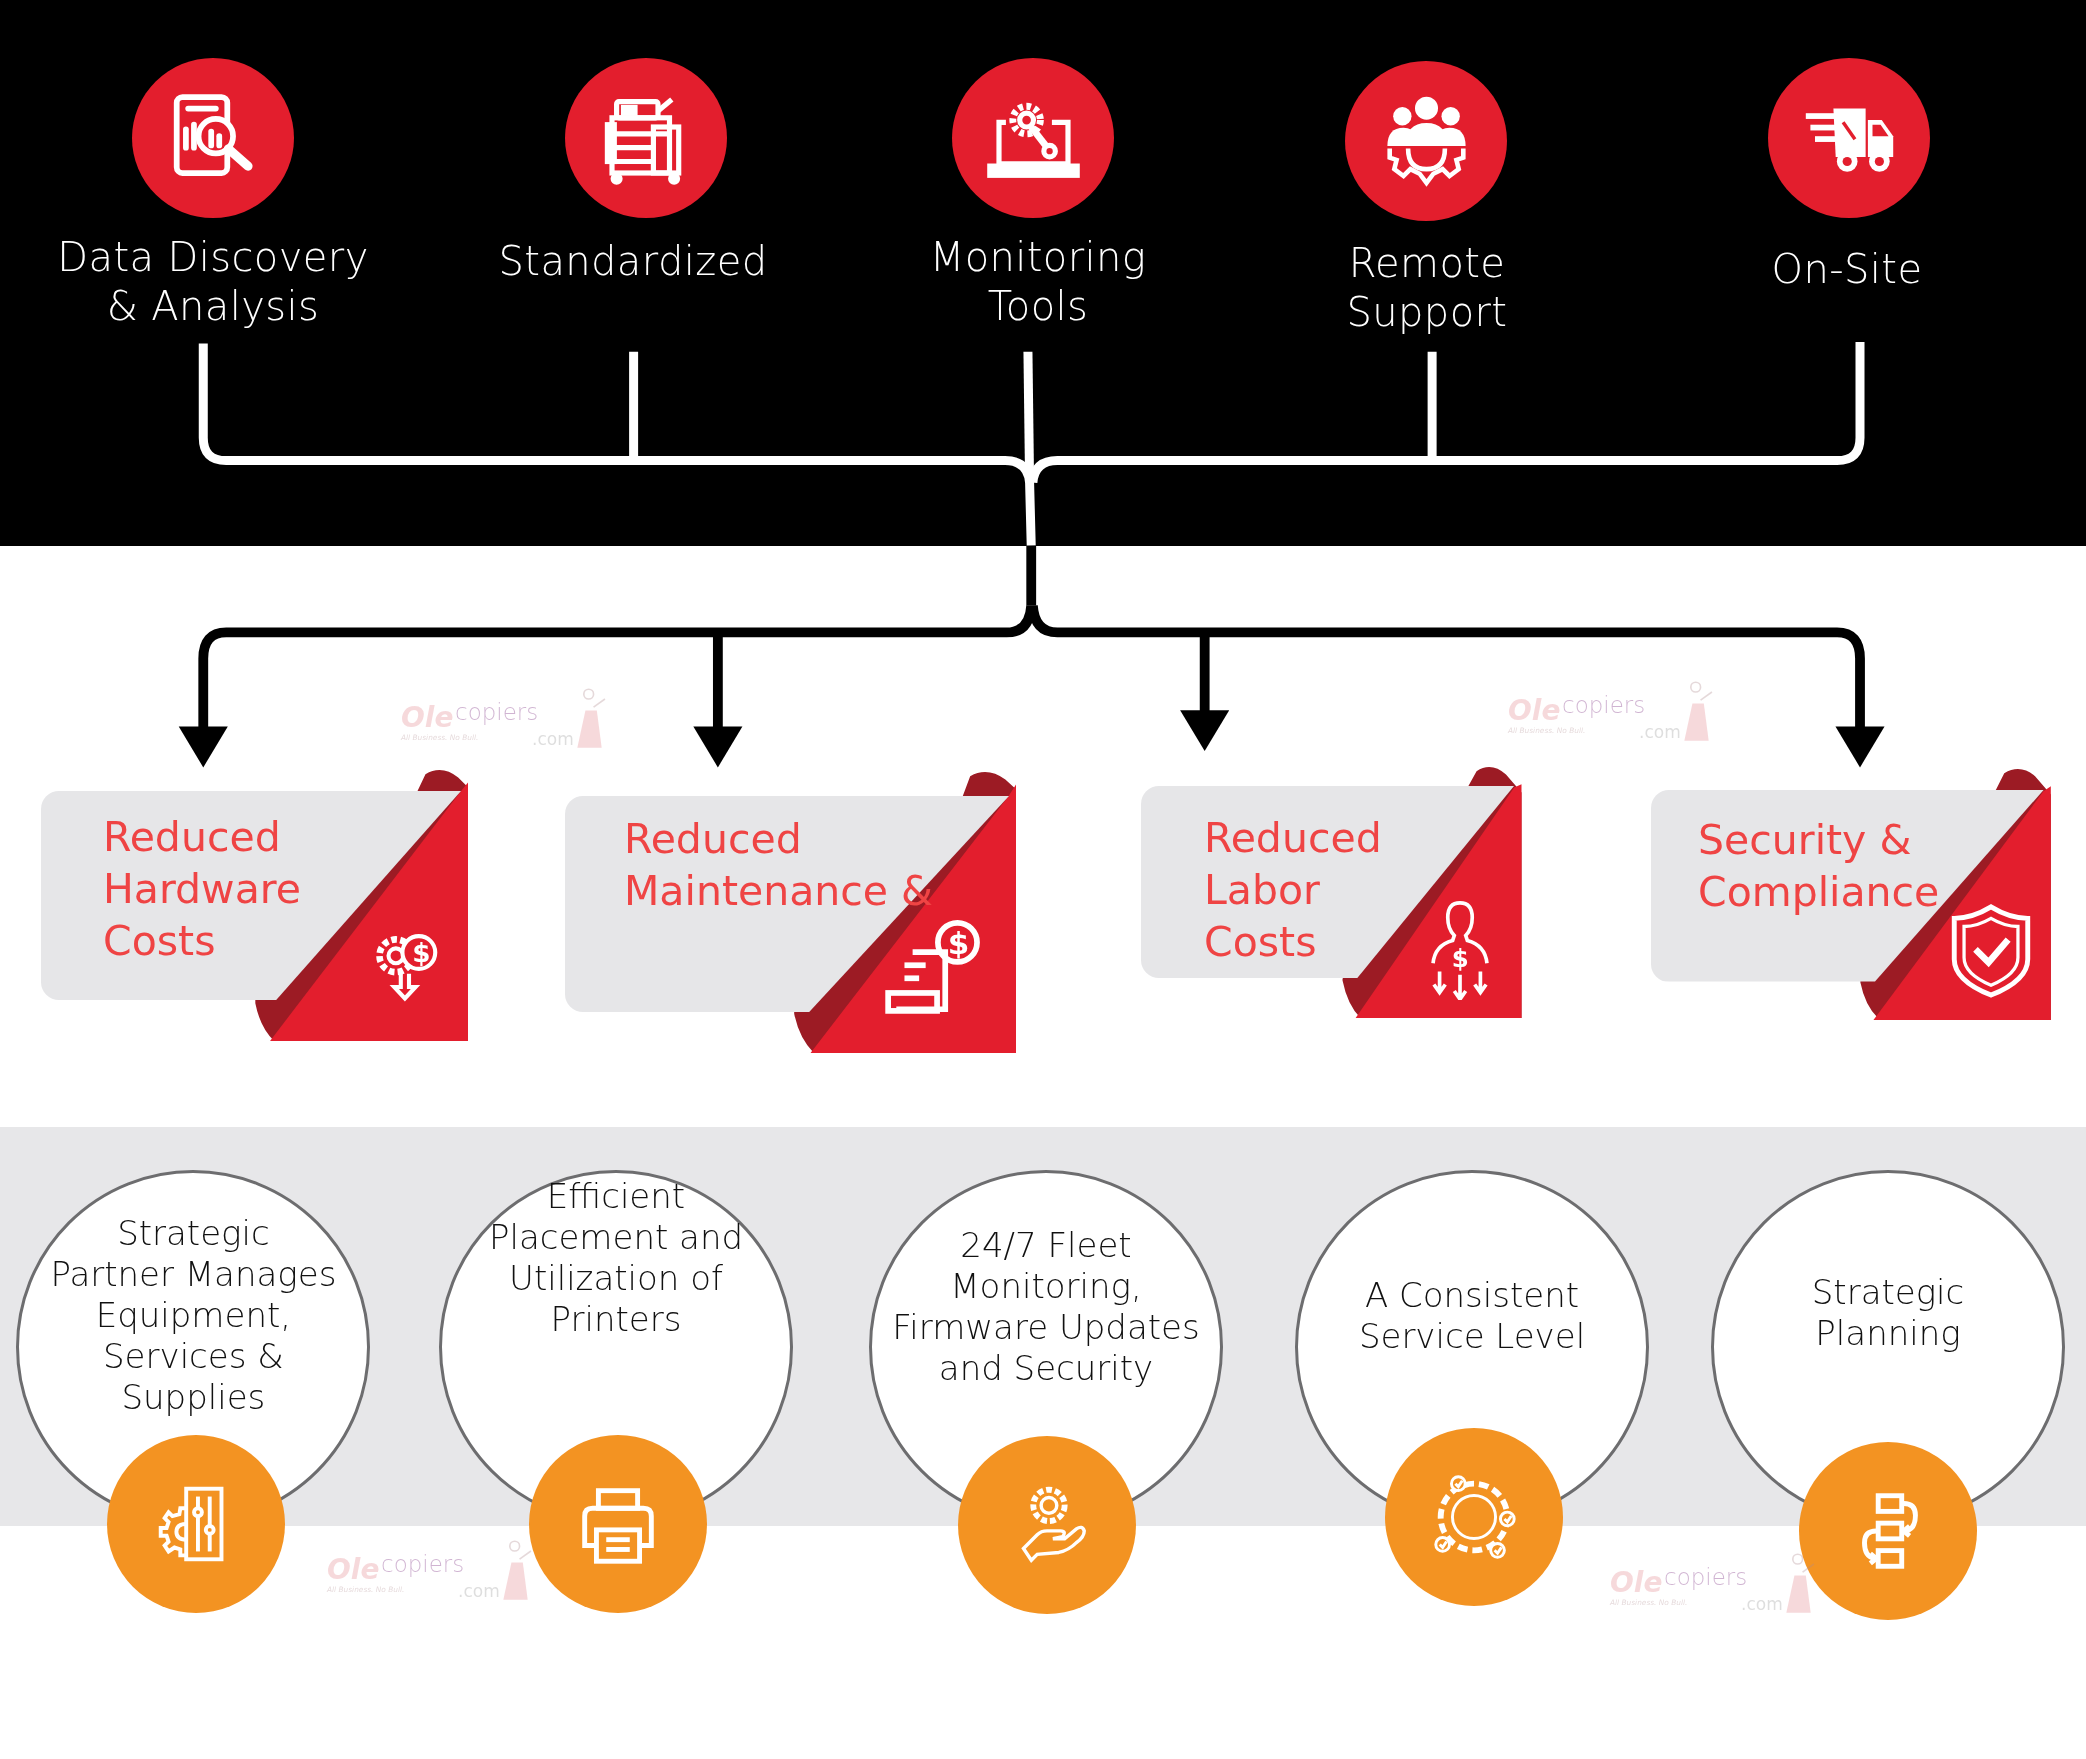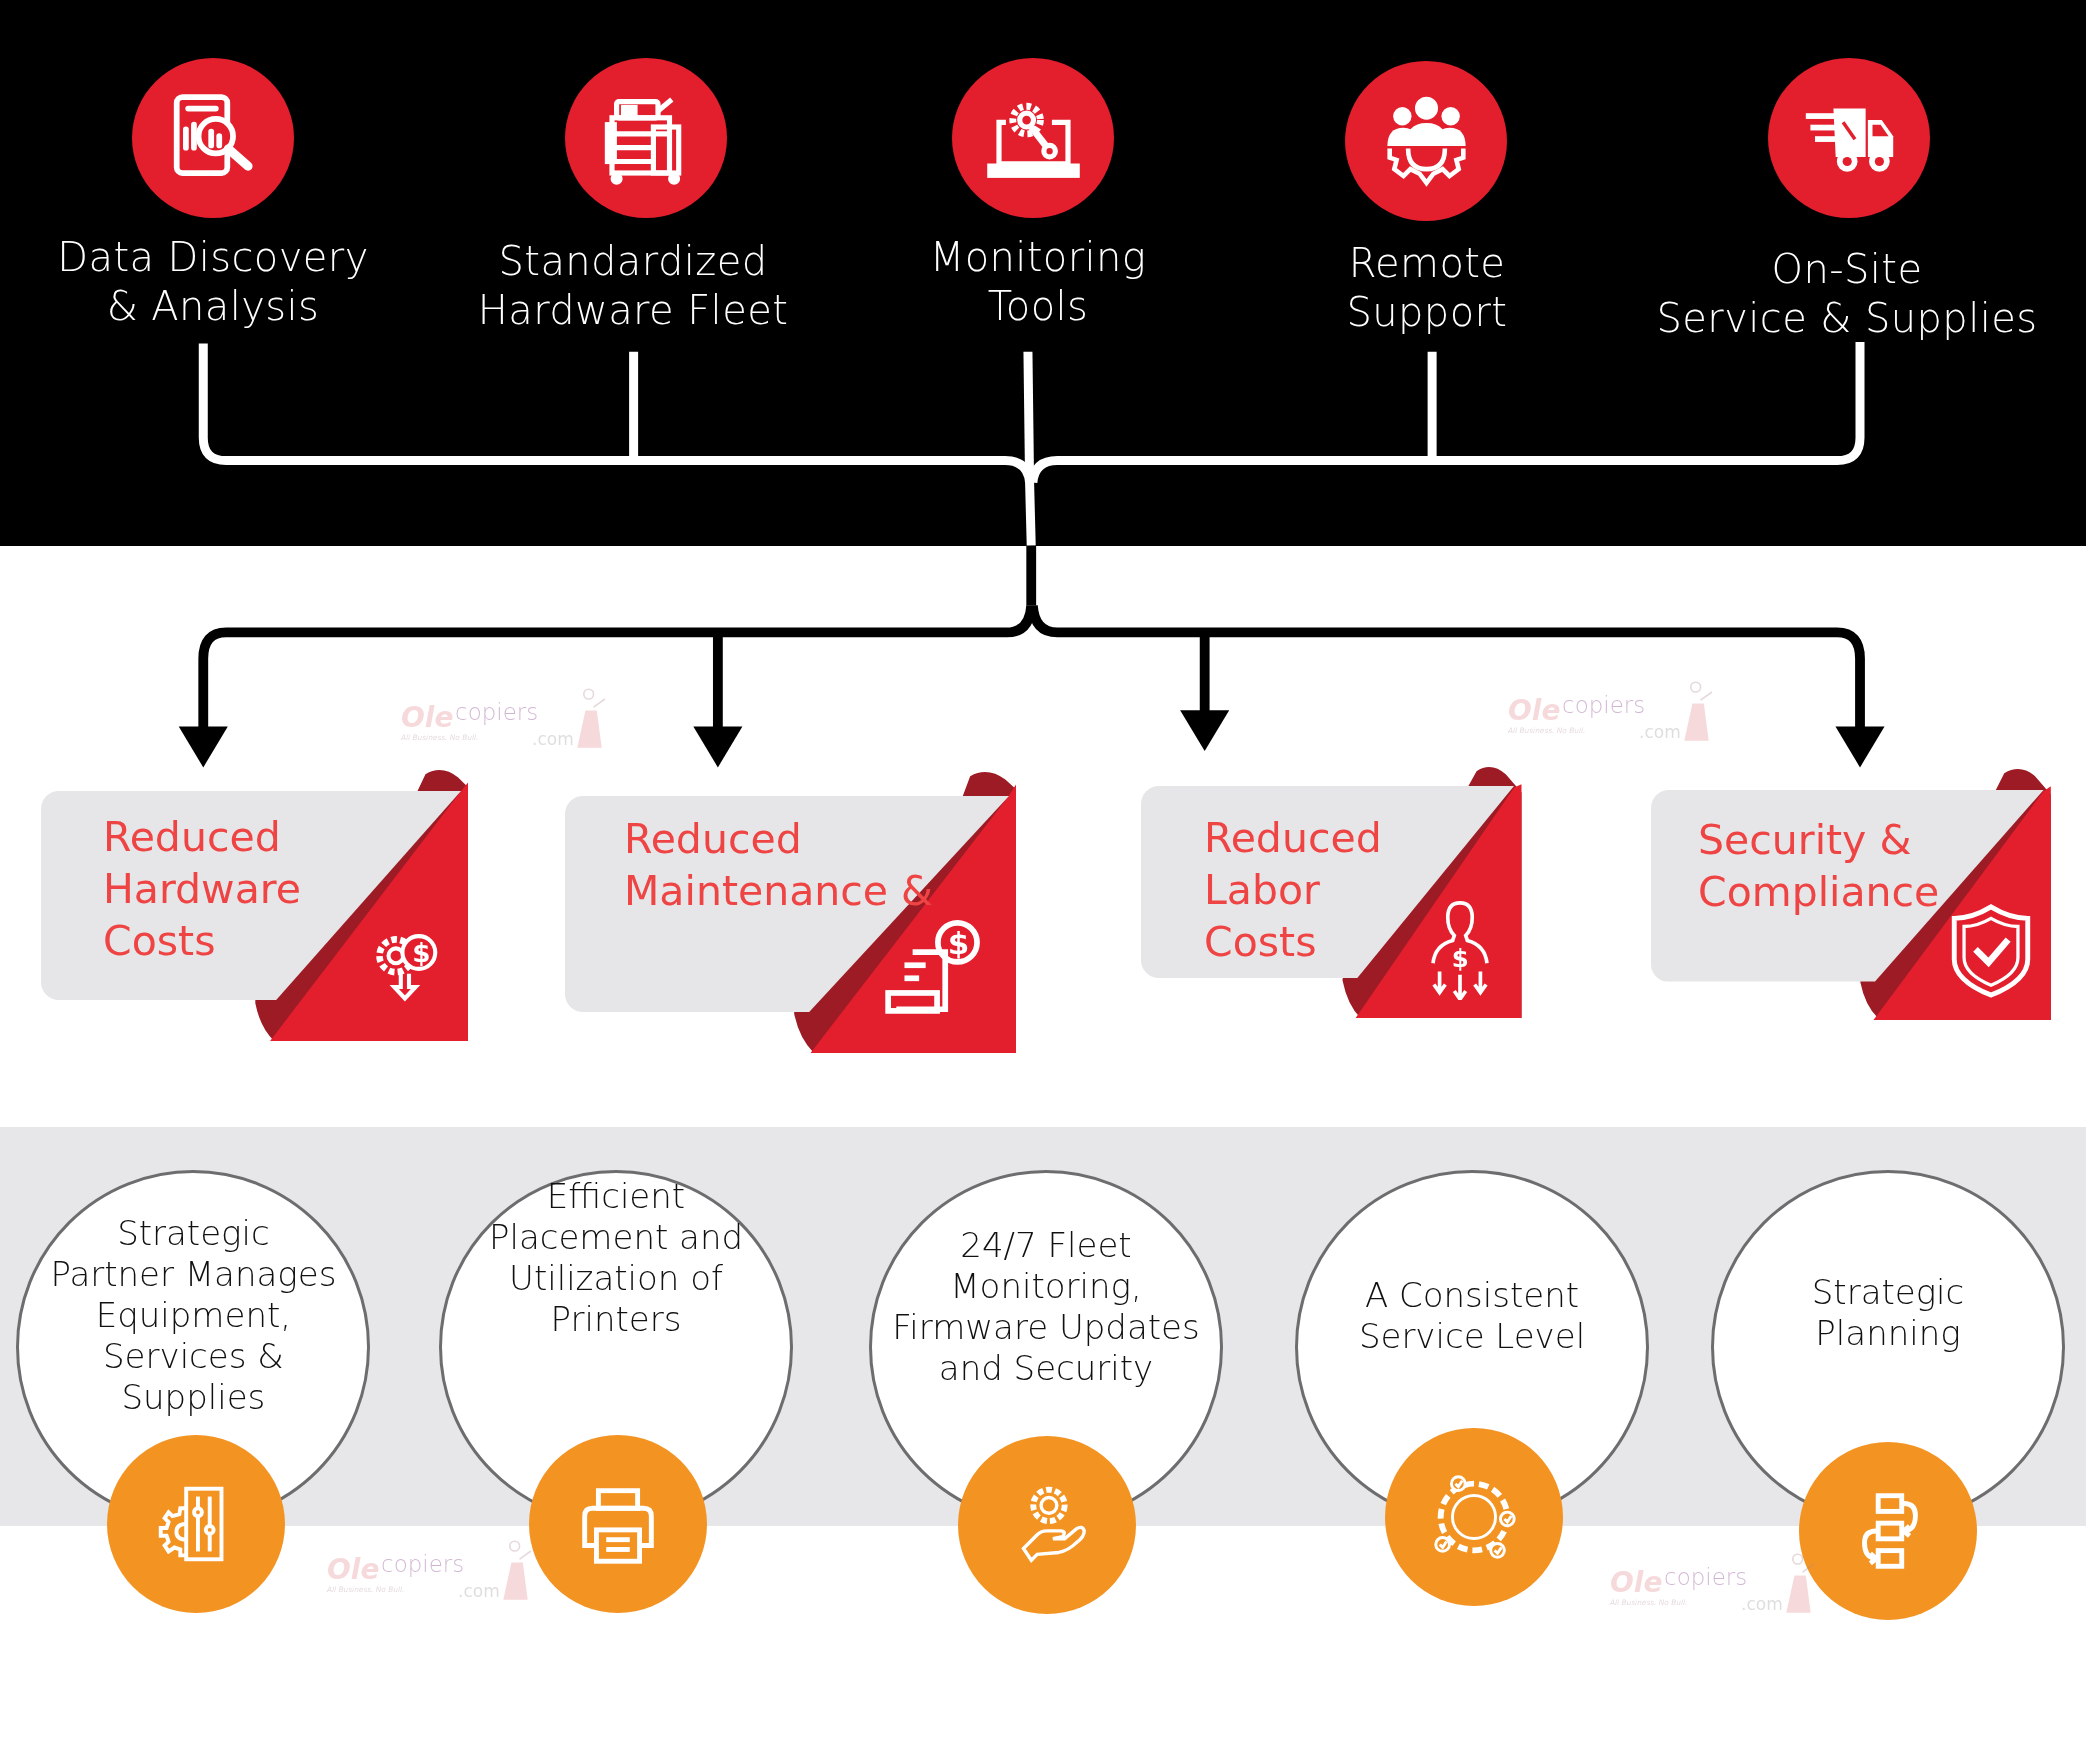--- a/index.html
+++ b/index.html
@@ -101,21 +101,20 @@
       <line x1="20" y1="58" x2="56" y2="58"></line>
       <line x1="20" y1="70" x2="56" y2="70"></line>
     <rect x="56" y="40" width="22" height="40"></rect>
     <rect x="16" y="38" width="6" height="32"></rect>
     <circle cx="24" cy="85" r="3" fill="#fff"></circle>
       <circle cx="74" cy="85" r="3" fill="#fff"></circle>
   </svg>
 </div>
 <div class="abs src-label" style="left:420px; top:237px;">
   <span>Standardized</span>
-  <span>Hardware Fleet</span>
 </div>
 
 <div class="abs src-circle" style="left:952px; top:58px;">
   <svg viewBox="0 0 100 100" fill="none" stroke="#fff" stroke-width="4.5">
     <path d="M 26 36 L 20 36 L 20 72 L 80 72 L 80 36 L 66 36"></path>
     <rect x="12" y="74" width="76" height="8" fill="#fff"></rect>
     <circle cx="44" cy="34" r="12" stroke-dasharray="4 3" stroke-width="6"></circle>
     <circle cx="44" cy="34" r="6"></circle>
     <line x1="48" y1="40" x2="62" y2="58" stroke-width="6"></line>
     <circle cx="64" cy="61" r="5"></circle>
@@ -159,21 +158,20 @@
     <g fill="#e31e2d">
       <path d="M 70 38 L 77 38 L 84 48 L 70 48 Z"></path>
       <circle cx="48" cy="70" r="4"></circle>
         <circle cx="76" cy="70" r="4"></circle>
       <rect x="48" y="34" width="3" height="18" transform="rotate(-35 50 43)"></rect>
     </g>
   </svg>
 </div>
 <div class="abs src-label" style="left:1634px; top:233px;margin-top:12px;">
   <span>On-Site</span>
-  <span>Service &amp; Supplies</span>
 </div>
 
 <div class="abs benefit" style="left:41px; top:766px; width:427px; height:275px;">
   <svg class="fold" style="left:0; top:0;" width="427" height="275" viewBox="0 0 522 336">
     <path d="M 470 10 Q 490 -2 510 14 L 522 26 L 522 336 L 285 336 Q 268 320 262 290 L 262 286 L 460 31 Z" fill="#9c1b24"></path>
     <path d="M 513 31 L 522 20 L 522 336 L 280 336 Z" fill="#e31e2d"></path>
   </svg>
   <div class="box" style="left:0; top:25px; width:420px; height:209px; clip-path: polygon(0 0, 100% 0, 56% 100%, 0 100%);"></div>
   <div class="title" style="left:37px; top:45px;">
     <span>Reduced</span>

